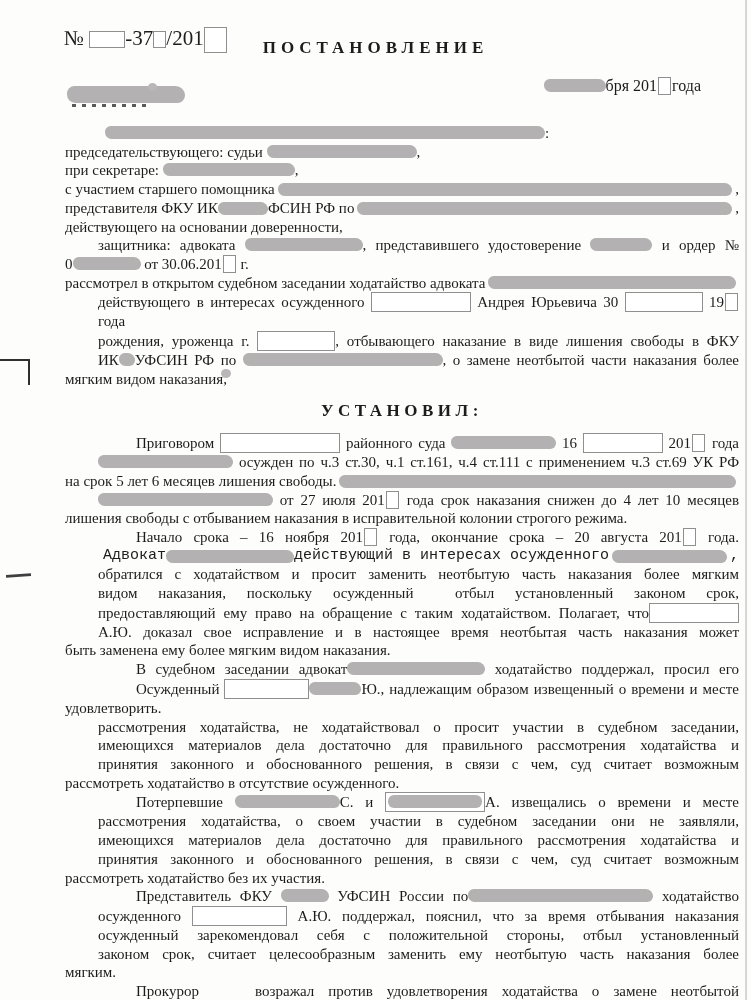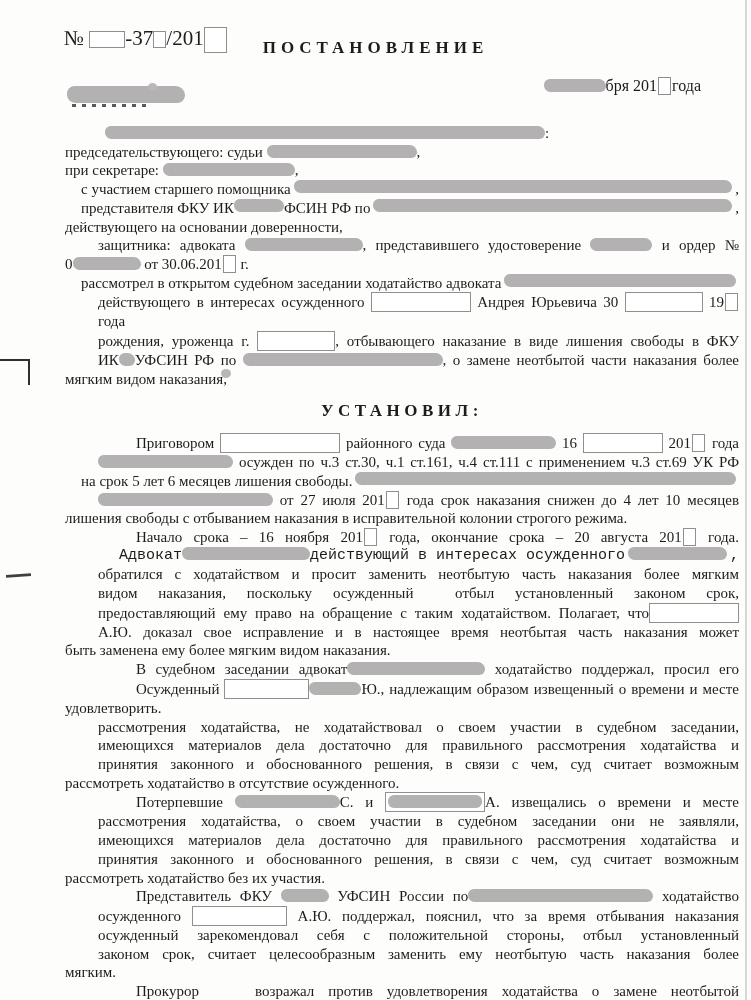--- a/index.html
+++ b/index.html
@@ -15,21 +15,21 @@
     font-size:17px; font-weight:600; letter-spacing:5px; }
   .date-line { position:absolute; right:50px; top:77px; font-size:16px; white-space:nowrap; }
   .city { position:absolute; left:67px; top:86px; }
   .city-blob { width:118px; height:17px; background:#b3b1b1; border-radius:8px 10px 8px 9px; }
   .city-remnant { margin:1px 0 0 5px; width:74px; height:3px; opacity:.85;
     background:repeating-linear-gradient(90deg,#3d3d3d 0 4px, transparent 4px 10px); }
   .doc-body { position:absolute; left:65px; top:124px; width:674px;
     font-size:15px; line-height:18.7px; }
   .line { text-align:justify; }
   .line.fill { text-align-last:justify;margin-left:33px; }
-  .line.flexline { display:flex; align-items:flex-start; white-space:nowrap;margin-left:16px; }
+  .line.flexline { display:flex; align-items:center; white-space:nowrap; }
   .heading-line { text-align:center !important; text-align-last:center !important;
     font-size:17px; font-weight:700; letter-spacing:4.5px; margin:14px 0 12px; }
   .redact { display:inline-block; height:13px; background:#b3b1b1;
     border-radius:7px 9px 7px 8px; vertical-align:-1px; }
   .rflex { flex:1 1 auto; margin:0 3px; min-width:30px; }
   .wbox { display:inline-block; height:20px; background:#fff; border:1px solid #8f8f8f;
     vertical-align:-5px; position:relative; }
   .wbox .inner { position:absolute; left:2px; top:2px; height:13px;
     border-radius:6px; background:#b3b1b1; }
   .dbox { display:inline-block; width:13px; height:18px; background:#fff;
@@ -104,21 +104,21 @@
         <span>,</span>
       </div>
       <div class="line fill"><span>обратился с ходатайством  и просит заменить неотбытую часть наказания более мягким</span></div>
       <div class="line fill"><span>видом наказания, поскольку осужденный &nbsp;отбыл установленный законом срок,</span></div>
       <div class="line fill"><span>предоставляющий ему право на обращение с таким ходатайством. Полагает, что</span><span class="wbox" style="width: 90px;"></span></div>
       <div class="line fill"><span>А.Ю. доказал свое исправление и в настоящее время неотбытая часть наказания может</span></div>
       <div class="line"><span>быть заменена ему  более мягким видом наказания.</span></div>
       <div class="line fill" style="padding-left: 38px;"><span>В судебном заседании адвокат</span><span class="redact" style="width: 138px;"></span><span> ходатайство поддержал, просил его</span></div>
       <div class="line fill" style="padding-left: 38px;"><span>Осужденный </span><span class="wbox" style="width: 85px;"></span><span class="redact" style="width: 52px;"></span><span>Ю., надлежащим образом извещенный о времени и месте</span></div>
       <div class="line"><span>удовлетворить.</span></div>
-      <div class="line fill"><span>рассмотрения ходатайства, не ходатайствовал о своем участии в судебном заседании,</span></div>
+      <div class="line fill"><span>рассмотрения ходатайства, не ходатайствовал о просит участии в судебном заседании,</span></div>
       <div class="line fill"><span>имеющихся материалов дела достаточно для правильного рассмотрения ходатайства и</span></div>
       <div class="line fill"><span>принятия законного и обоснованного решения, в связи с чем, суд считает возможным</span></div>
       <div class="line"><span>рассмотреть ходатайство в отсутствие осужденного.</span></div>
       <div class="line fill" style="padding-left: 38px;"><span>Потерпевшие </span><span class="redact" style="width: 105px;"></span><span>С.  и </span><span class="wbox" style="width: 100px;"><span class="inner" style="width: 94px;"></span></span><span>А.  извещались  о  времени  и  месте</span></div>
       <div class="line fill"><span>рассмотрения ходатайства, о своем участии в судебном заседании они не заявляли,</span></div>
       <div class="line fill"><span>имеющихся материалов дела достаточно для правильного рассмотрения ходатайства и</span></div>
       <div class="line fill"><span>принятия законного и обоснованного решения, в связи с чем, суд считает возможным</span></div>
       <div class="line"><span>рассмотреть ходатайство без их участия.</span></div>
       <div class="line fill" style="padding-left: 38px;"><span>Представитель ФКУ </span><span class="redact" style="width: 48px;"></span><span> УФСИН России по</span><span class="redact" style="width: 185px;"></span><span> ходатайство</span></div>
       <div class="line fill"><span>осужденного </span><span class="wbox" style="width: 95px;"></span><span> А.Ю.  поддержал,  пояснил,  что  за  время  отбывания  наказания</span></div>

